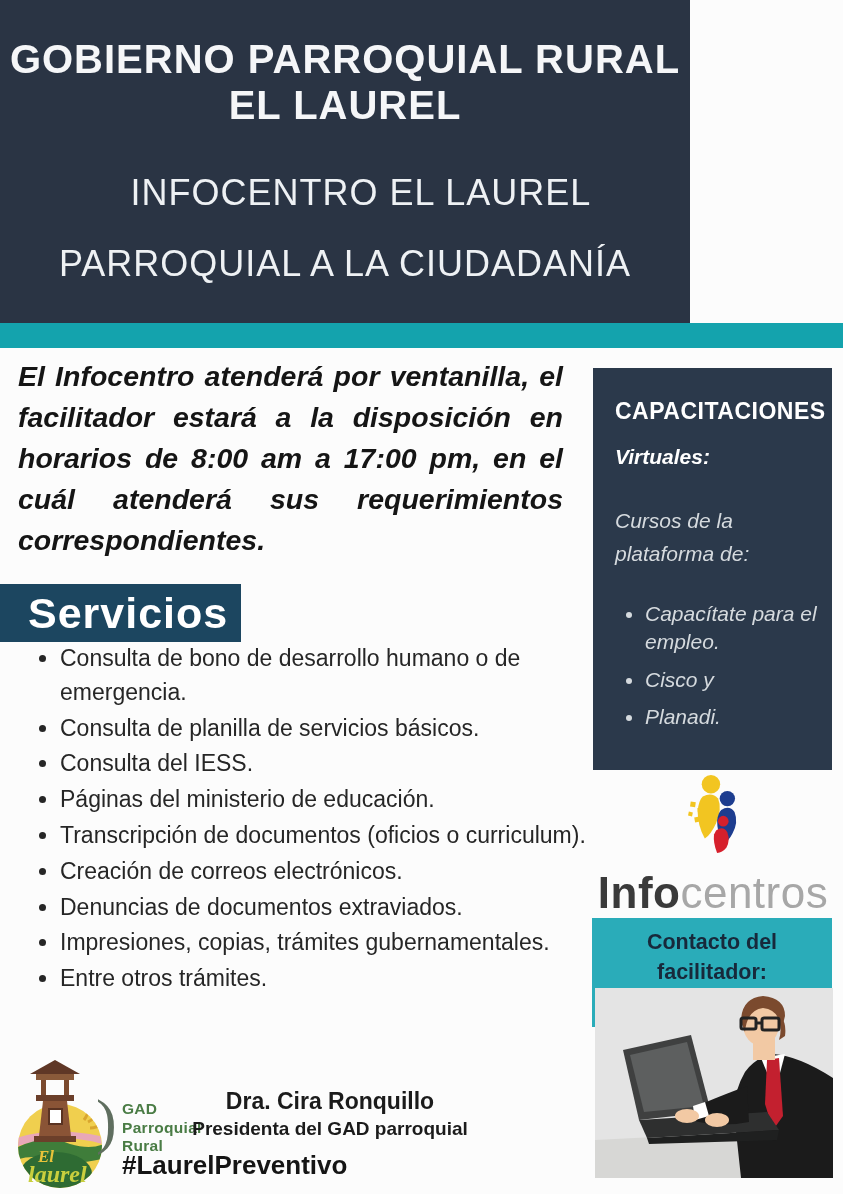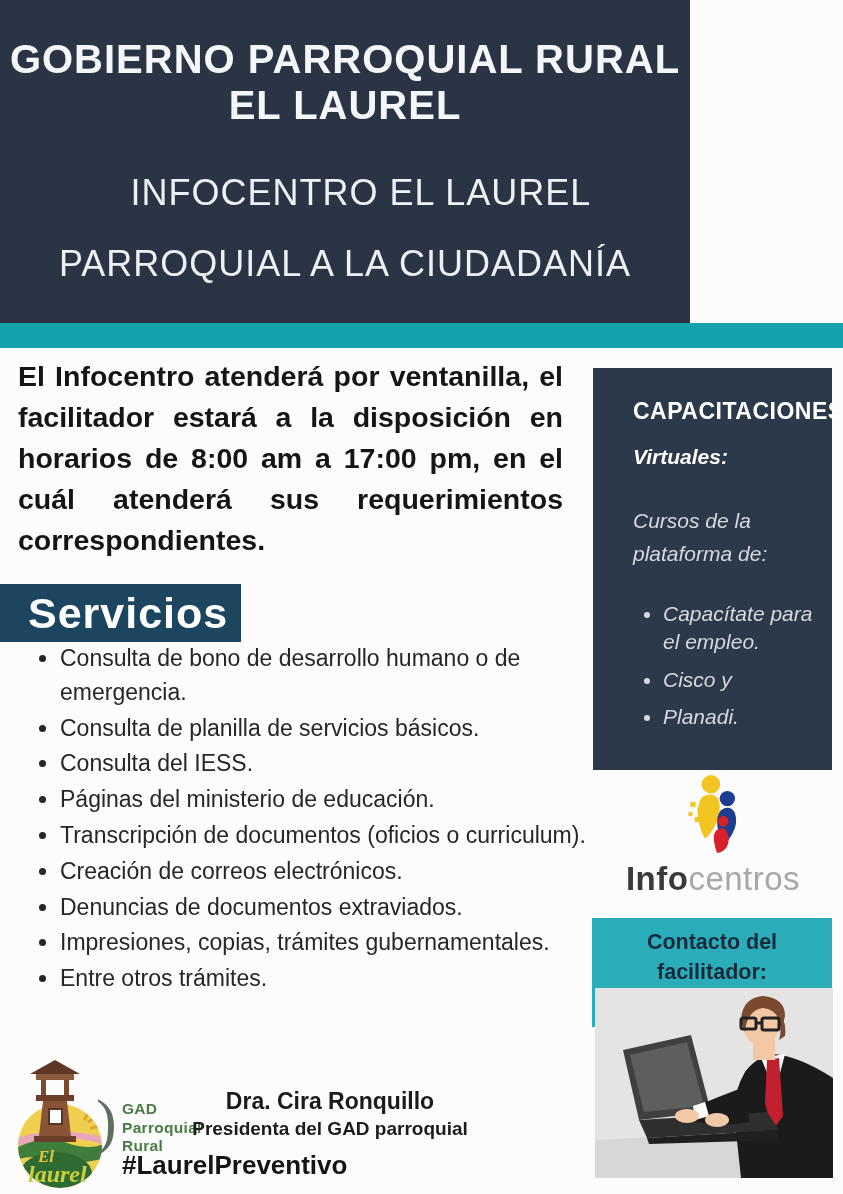--- a/index.html
+++ b/index.html
@@ -12,42 +12,42 @@
   .masthead .title{position:absolute;left:0;top:36px;width:100%;
             font-size:40px;font-weight:700;letter-spacing:1px;line-height:1.15;}
   .masthead .sub1{position:absolute;left:0;top:172px;width:100%;
             font-size:36px;font-weight:400;letter-spacing:1px;color:#eef1f4;margin-left:16px;}
   .masthead .sub2{position:absolute;left:0;top:243px;width:100%;
             font-size:36px;font-weight:400;letter-spacing:1px;color:#eef1f4;}
   .stripe{position:absolute;left:0;top:323px;width:843px;height:25px;background:#14a3ad;}
 
   
   .intro{position:absolute;left:18px;top:356px;width:545px;margin:0;
-         font-size:28.5px;font-weight:700;color:#151515;line-height:1.44;text-align:justify;}
+         font-size:28.5px;font-weight:700;color:#151515;line-height:1.44;text-align:justify;font-style:italic;}
   .servicios-banner{position:absolute;left:0;top:584px;width:241px;height:58px;background:#1c4660;
          color:#fff;display:flex;align-items:center;padding-left:28px;box-sizing:border-box;
          font-size:43px;font-weight:700;letter-spacing:1px;}
   ul.services{position:absolute;left:36px;top:642px;width:556px;margin:0;padding:0 0 0 24px;
          font-size:23px;color:#262626;line-height:1.47;}
   ul.services li{margin:0 0 2px 0;}
 
   
   .panel{position:absolute;left:593px;top:368px;width:239px;height:402px;background:#2b394b;
-         color:#ffffff;padding:30px 14px 0 40px;box-sizing:border-box;}
+         color:#ffffff;padding:30px 14px 0 22px;box-sizing:border-box;}
   .panel .cap{font-size:23px;font-weight:700;letter-spacing:.5px;}
   .panel .virt{margin-top:20px;font-size:21px;font-weight:700;font-style:italic;}
   .panel .cursos{margin-top:36px;width:165px;font-size:21px;font-style:italic;
          color:#d5dade;line-height:1.55;}
   .panel ul{margin:30px 0 0 0;padding:0 0 0 30px;font-size:21px;font-style:italic;
          color:#d5dade;line-height:1.35;}
   .panel ul li{margin-bottom:9px;}
 
   
   .infologo{position:absolute;left:593px;top:774px;width:240px;text-align:center;}
-  .infologo .wordmark{margin-top:2px;font-size:33px;letter-spacing:.5px;}
+  .infologo .wordmark{margin-top:10px;font-size:44px;letter-spacing:.5px;}
   .infologo .w-dark{color:#3a3a3a;font-weight:700;}
   .infologo .w-light{color:#a7a7a7;font-weight:500;}
 
   
   .contact{position:absolute;left:592px;top:918px;width:240px;background:#2aacb9;
            padding:9px 21px 10px;box-sizing:border-box;text-align:center;color:#17293b;
            font-weight:700;font-size:21.5px;line-height:1.4;}
 
   
   .man{position:absolute;left:595px;top:988px;width:238px;height:190px;}

